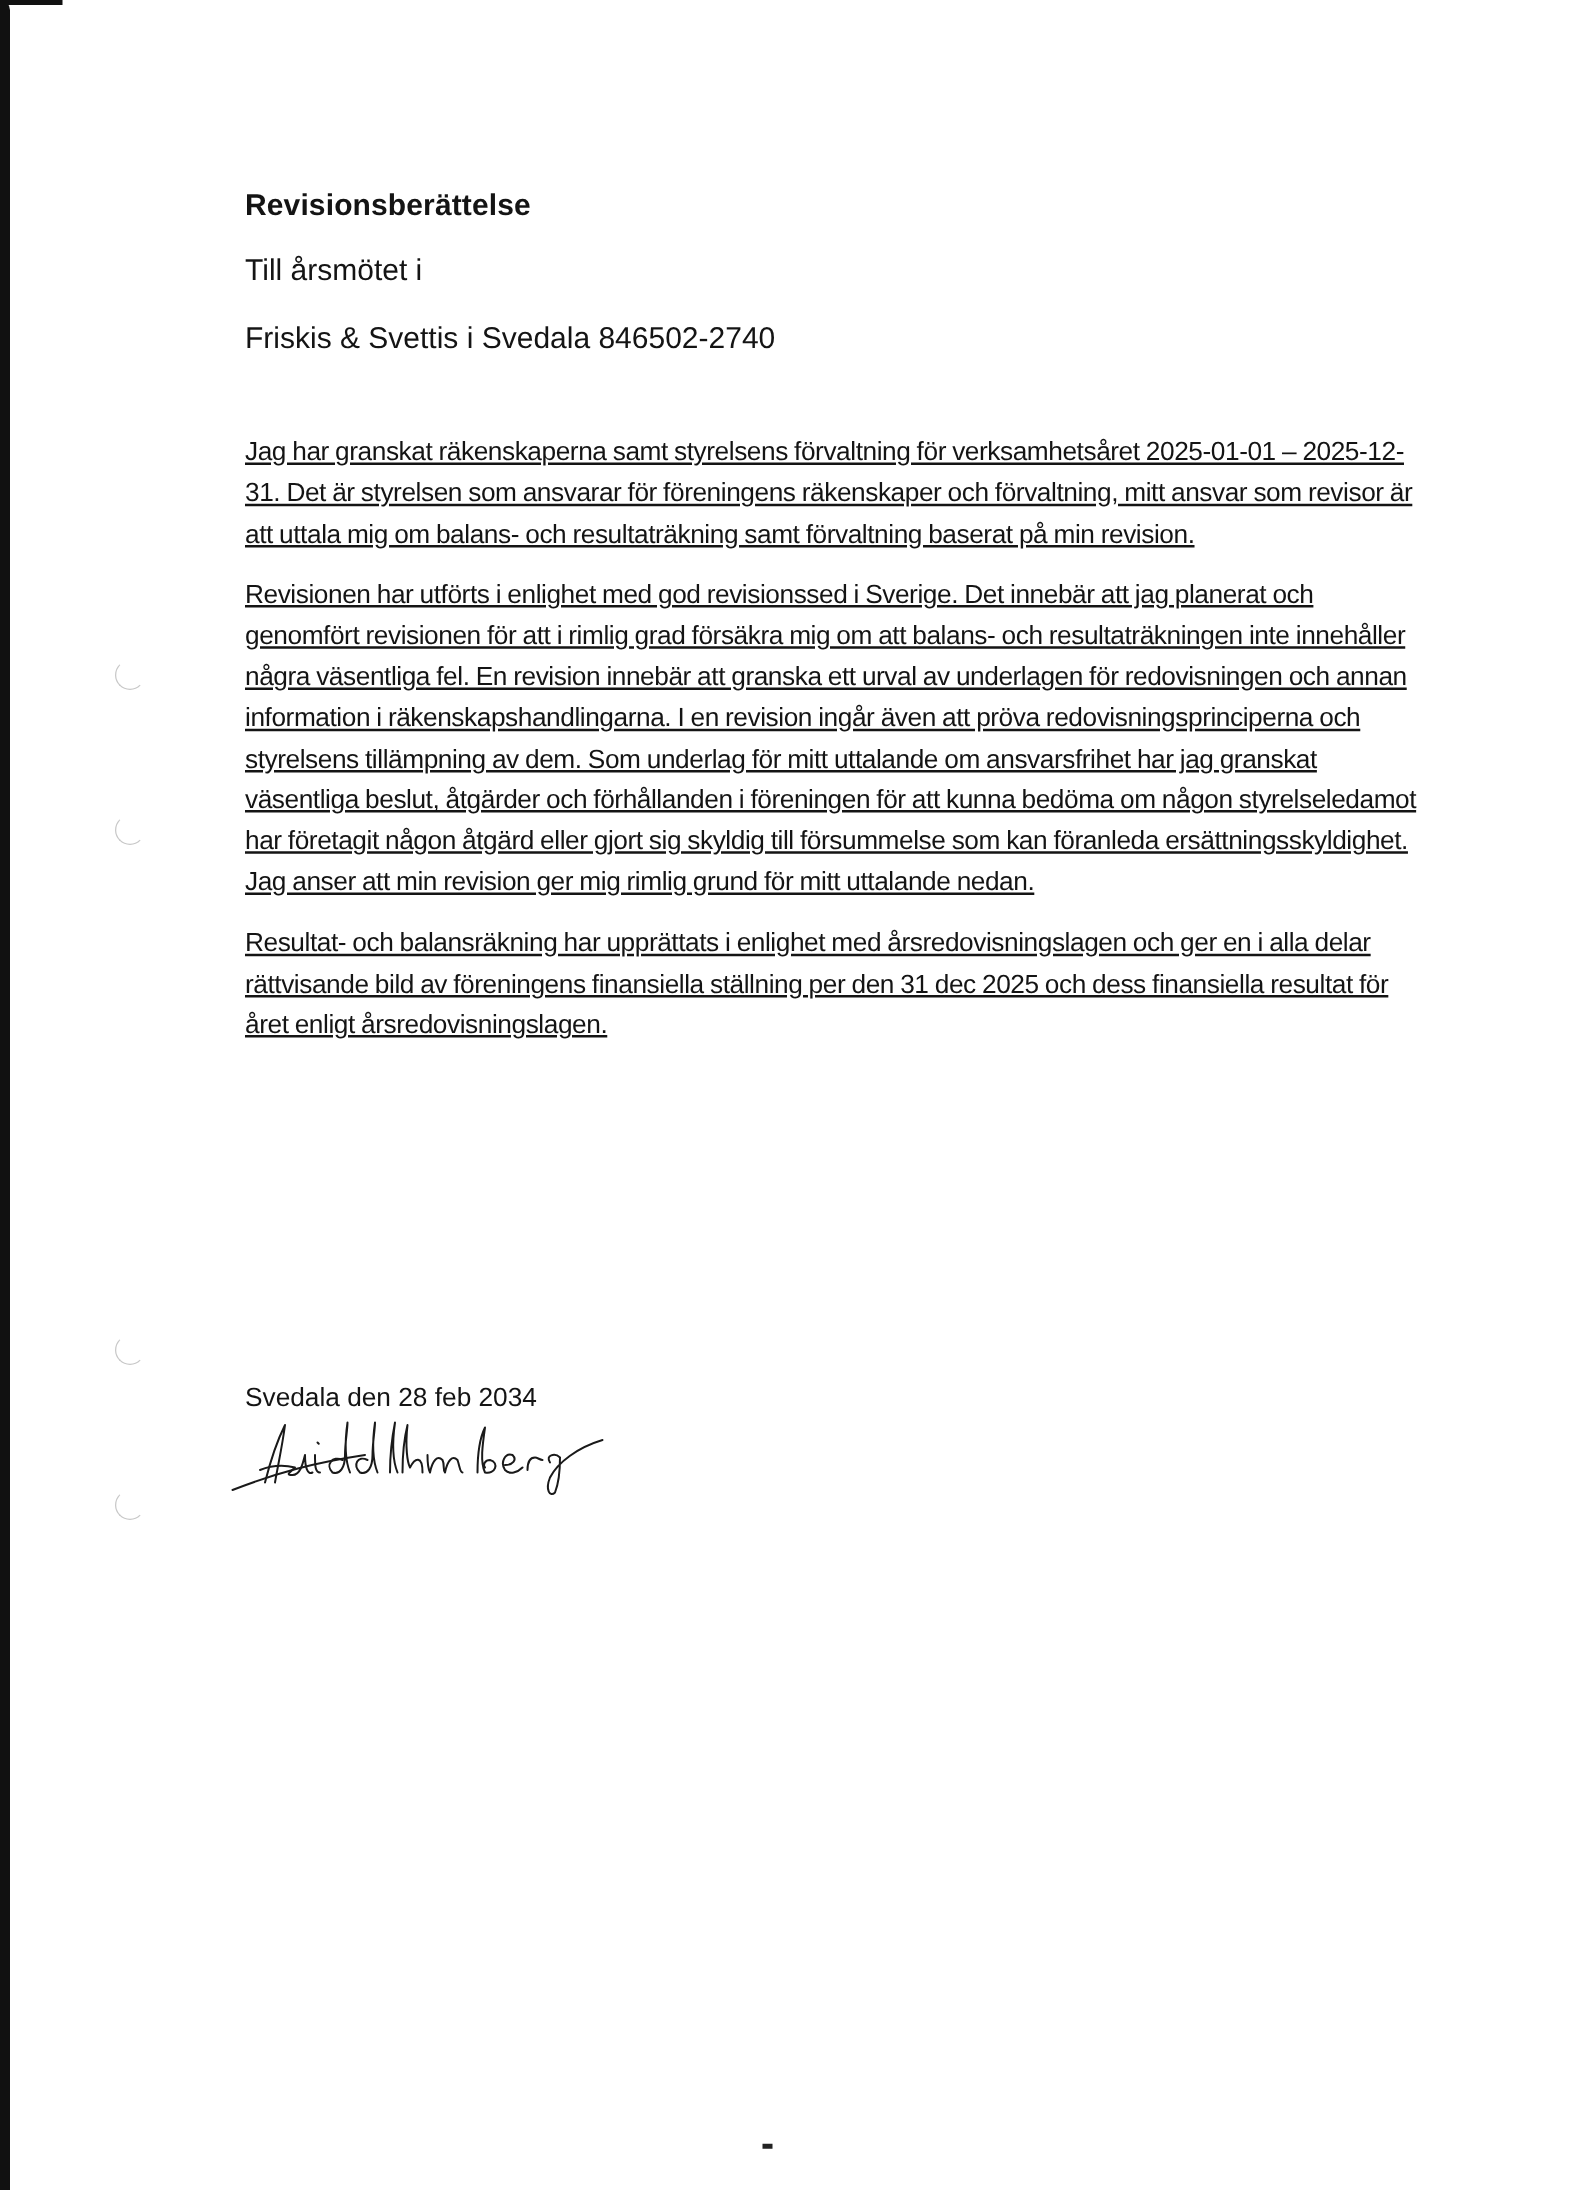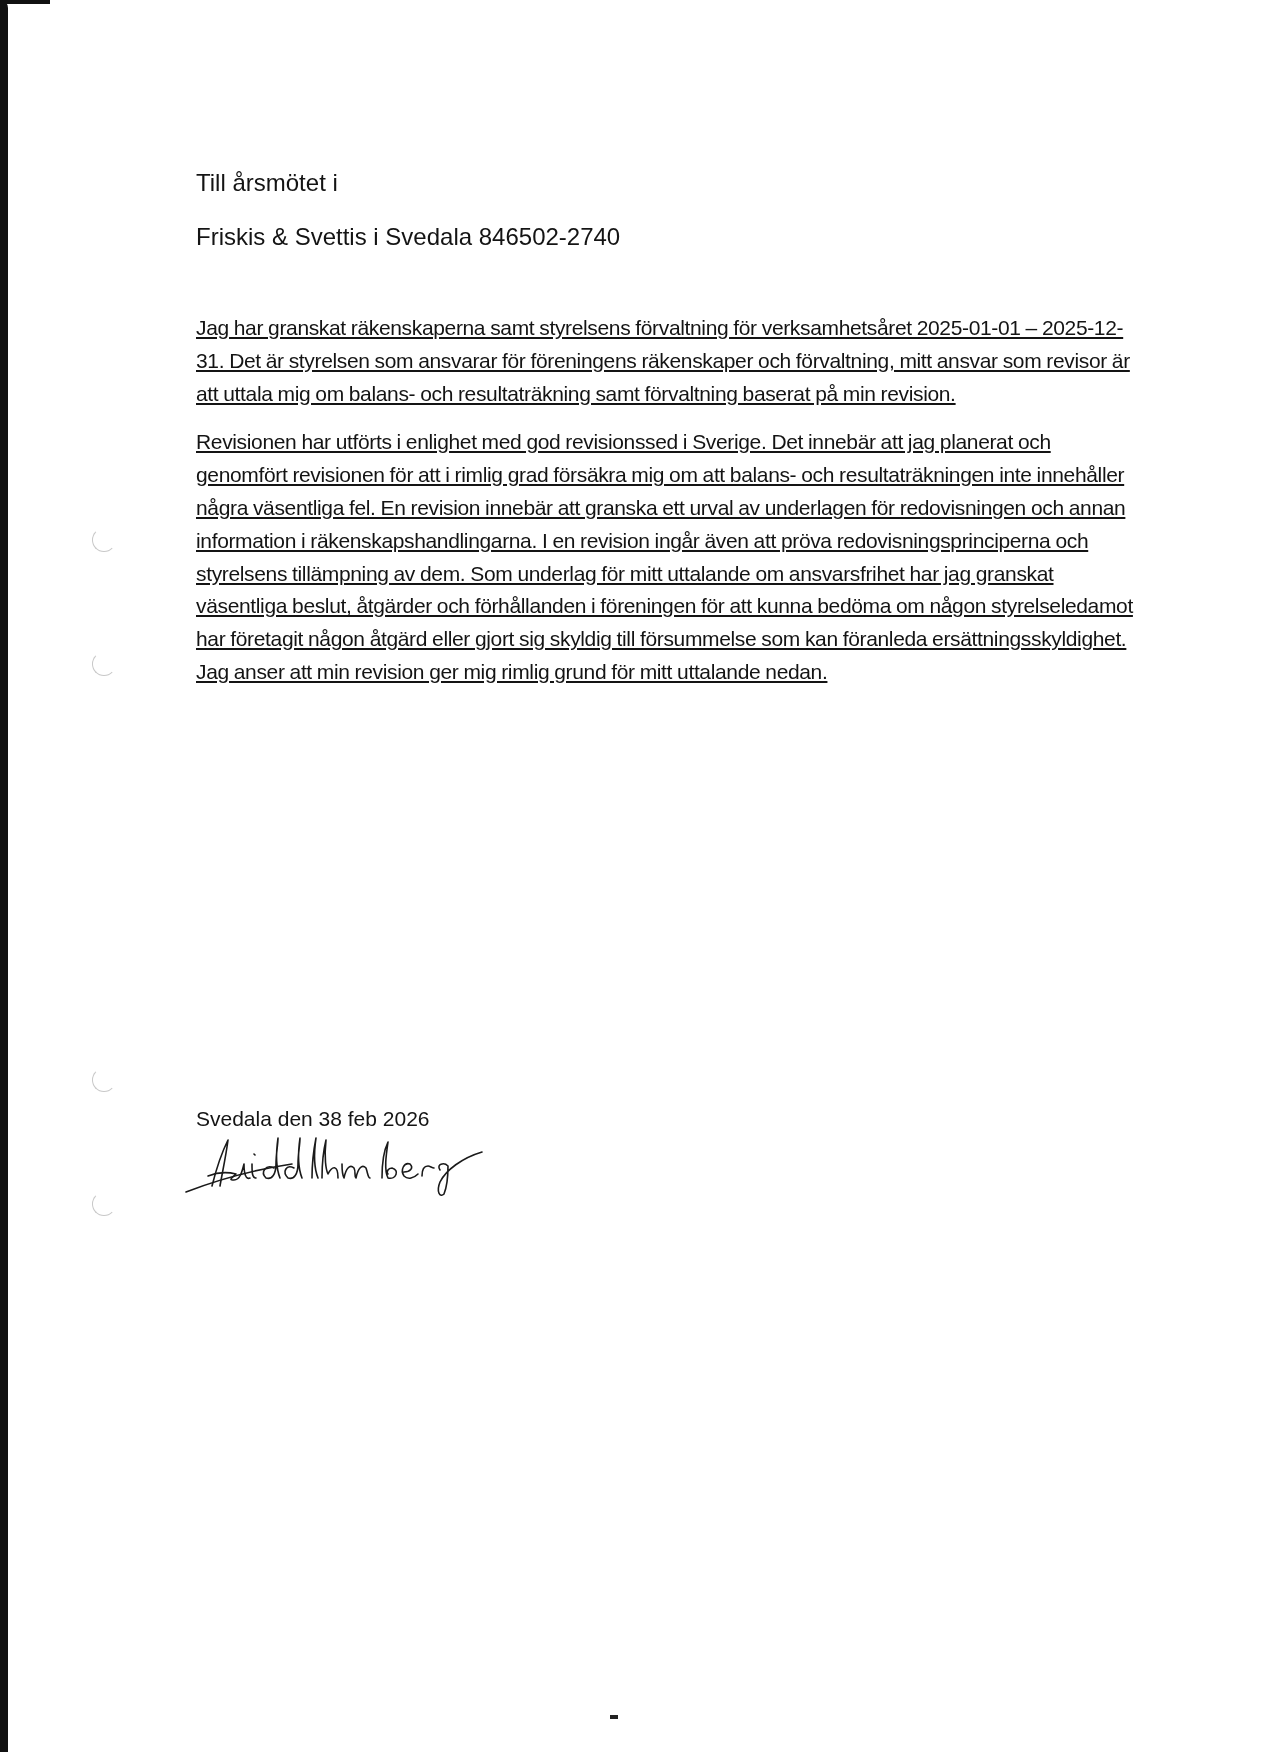--- a/index.html
+++ b/index.html
@@ -122,31 +122,33 @@
 <div class="scan-edge-left"></div>
 <div class="scan-edge-top"></div>
 <div class="scan-corner"></div>
 
 <div class="punch-hole" style="top:528px;"></div>
 <div class="punch-hole" style="top:652px;"></div>
 <div class="punch-hole" style="top:1068px;"></div>
 <div class="punch-hole" style="top:1192px;"></div>
 
 <div class="content">
+  <h1 class="title">Revisionsberättelse</h1>
   <p class="subtitle">Till årsmötet i</p>
   <p class="org-line">Friskis &amp; Svettis i Svedala 846502-2740</p>
 
   <div class="paragraphs">
     <p class="para">Jag har granskat räkenskaperna samt styrelsens förvaltning för verksamhetsåret 2025-01-01 – 2025-12-31. Det är styrelsen som ansvarar för föreningens räkenskaper och förvaltning, mitt ansvar som revisor är att uttala mig om balans- och resultaträkning samt förvaltning baserat på min revision.</p>
     <p class="para">Revisionen har utförts i enlighet med god revisionssed i Sverige. Det innebär att jag planerat och genomfört revisionen för att i rimlig grad försäkra mig om att balans- och resultaträkningen inte innehåller några väsentliga fel. En revision innebär att granska ett urval av underlagen för redovisningen och annan information i räkenskapshandlingarna. I en revision ingår även att pröva redovisningsprinciperna och styrelsens tillämpning av dem. Som underlag för mitt uttalande om ansvarsfrihet har jag granskat väsentliga beslut, åtgärder och förhållanden i föreningen för att kunna bedöma om någon styrelseledamot har företagit någon åtgärd eller gjort sig skyldig till försummelse som kan föranleda ersättningsskyldighet. Jag anser att min revision ger mig rimlig grund för mitt uttalande nedan.</p>
+    <p class="para">Resultat- och balansräkning har upprättats i enlighet med årsredovisningslagen och ger en i alla delar rättvisande bild av föreningens finansiella ställning per den 31 dec 2025 och dess finansiella resultat för året enligt årsredovisningslagen.</p>
   </div>
 </div>
 
 <div class="signature-block">
-  <p class="sig-place-date">Svedala den 38 feb 2026</p>
+  <p class="sig-place-date">Svedala den 28 feb 2034</p>
   <svg class="signature-image" viewBox="0 0 320 64" xmlns="http://www.w3.org/2000/svg">
     <g fill="none" stroke="#1a1a1a" stroke-width="1.6" stroke-linecap="round" stroke-linejoin="round">
       <path d="M4 58 C 40 44, 70 36, 110 30"></path>
       <path d="M30 52 C 34 36, 40 18, 46 6 C 44 22, 40 40, 38 52"></path>
       <path d="M26 42 C 36 38, 46 38, 54 40 C 50 44, 46 46, 52 46 C 58 46, 60 38, 62 30 C 62 40, 64 46, 68 44"></path>
       <path d="M72 20 l1 1"></path>
       <path d="M70 30 C 70 38, 70 44, 74 44"></path>
       <path d="M92 34 C 84 30, 78 38, 84 44 C 90 46, 94 40, 94 30 C 94 20, 96 10, 96 4 C 94 18, 94 34, 98 44"></path>
       <path d="M112 34 C 104 30, 100 38, 106 44 C 112 46, 116 40, 116 30 C 116 20, 118 10, 118 4 C 116 18, 116 34, 120 44"></path>
       <path d="M130 44 C 130 30, 132 14, 134 4 C 132 18, 132 34, 136 44"></path>

